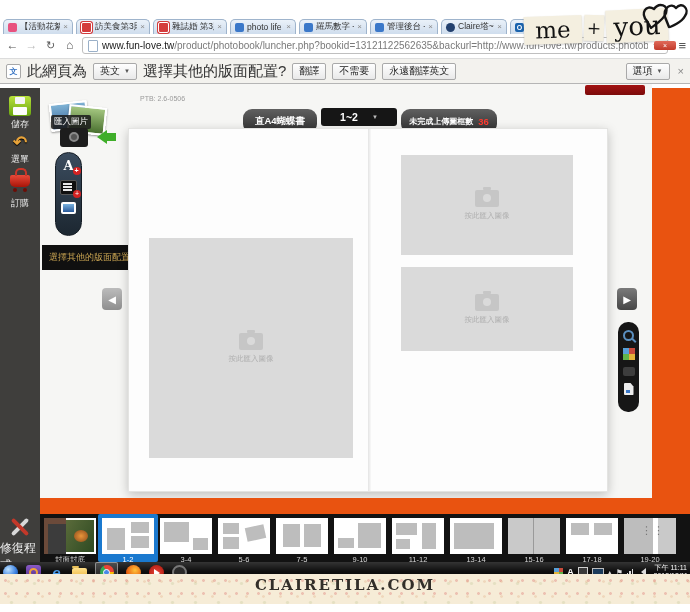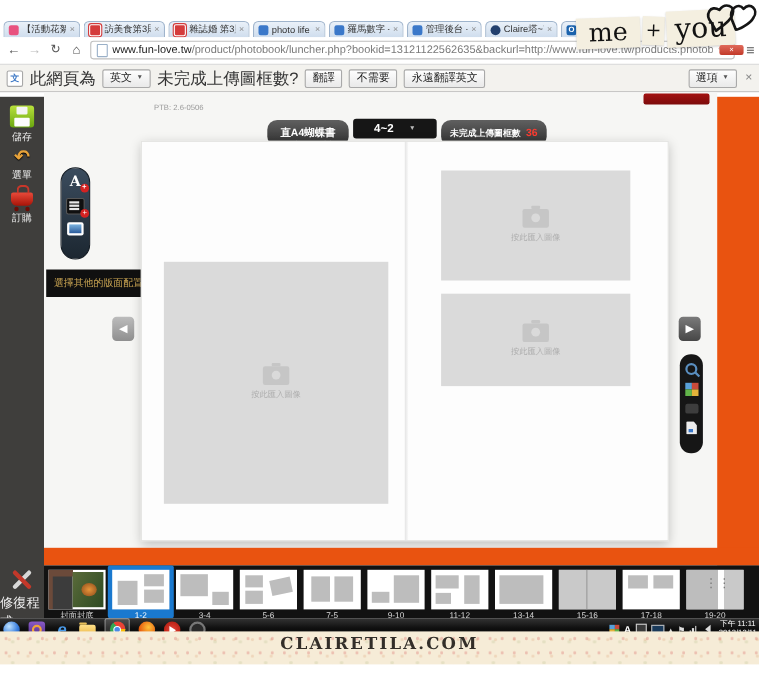--- a/index.html
+++ b/index.html
@@ -229,21 +229,21 @@
     <span class="menu-btn">≡</span>
   </div>
 
   <div class="trbar">
     <span class="tr-ico">文</span>
     <span class="tr-text">此網頁為</span>
     <span class="tr-select">
       <span>英文</span>
       <span class="chev">▼</span>
     </span>
-    <span class="tr-text">未完成上傳圖框數?</span>
+    <span class="tr-text">選擇其他的版面配置?</span>
     <span class="tr-btn">翻譯</span>
     <span class="tr-btn">不需要</span>
     <span class="tr-btn">永遠翻譯英文</span>
     <span class="tr-right">
       <span class="tr-btn">
         <span>選項</span>
         <span class="chev">▼</span>
       </span>
       <span class="tr-close">×</span>
     </span>
@@ -254,44 +254,51 @@
       <div class="side-item" style="top:8px">
         <span class="ic-save"></span>
         <span>儲存</span>
       </div>
       <div class="side-item" style="top:46px">
         <span class="ic-undo">↶</span>
         <span>選單</span>
       </div>
       <div class="side-item" style="top:80px">
         <span class="ic-cart"></span>
-        <span style="margin-top:3px">訂購</span>
+        <span style="margin-top:8px">訂購</span>
       </div>
       <div class="side-item" style="top:428px">
         <span class="ic-repair">
             <i class="r1"></i>
             <i class="r2"></i>
           </span>
         <span style="font-size:12px">修復程式</span>
       </div>
     </div>
 
     <div class="canvas">
       <span class="version">PTB: 2.6-0506</span>
       <span class="pill pill-book">直A4蝴蝶書</span>
       <span class="drop">
-        <span>4~2</span>
+        <span>1~2</span>
         <span class="chev">▼</span>
       </span>
       <span class="pill pill-pending">
         <span>未完成上傳圖框數</span>
         <span class="pending-count">36</span>
       </span>
       <span class="statusline">Zoom : 20% | User : claire</span>
 
+      <div class="import">
+        <span class="imp-ph1"></span>
+        <span class="imp-ph2"></span>
+        <span class="imp-label">匯入圖片</span>
+        <span class="imp-cam"></span>
+        <span class="imp-arrow"></span>
+      </div>
 
       <div class="vpill">
         <span class="vp-a">A<span class="plus">+</span></span>
         <span class="vp-tpl">
             <span class="plus" style="right:-5px;bottom:-4px">+</span>
           </span>
         <span class="vp-img"></span>
       </div>
 
       <div class="tooltip">選擇其他的版面配置 ·</div>

